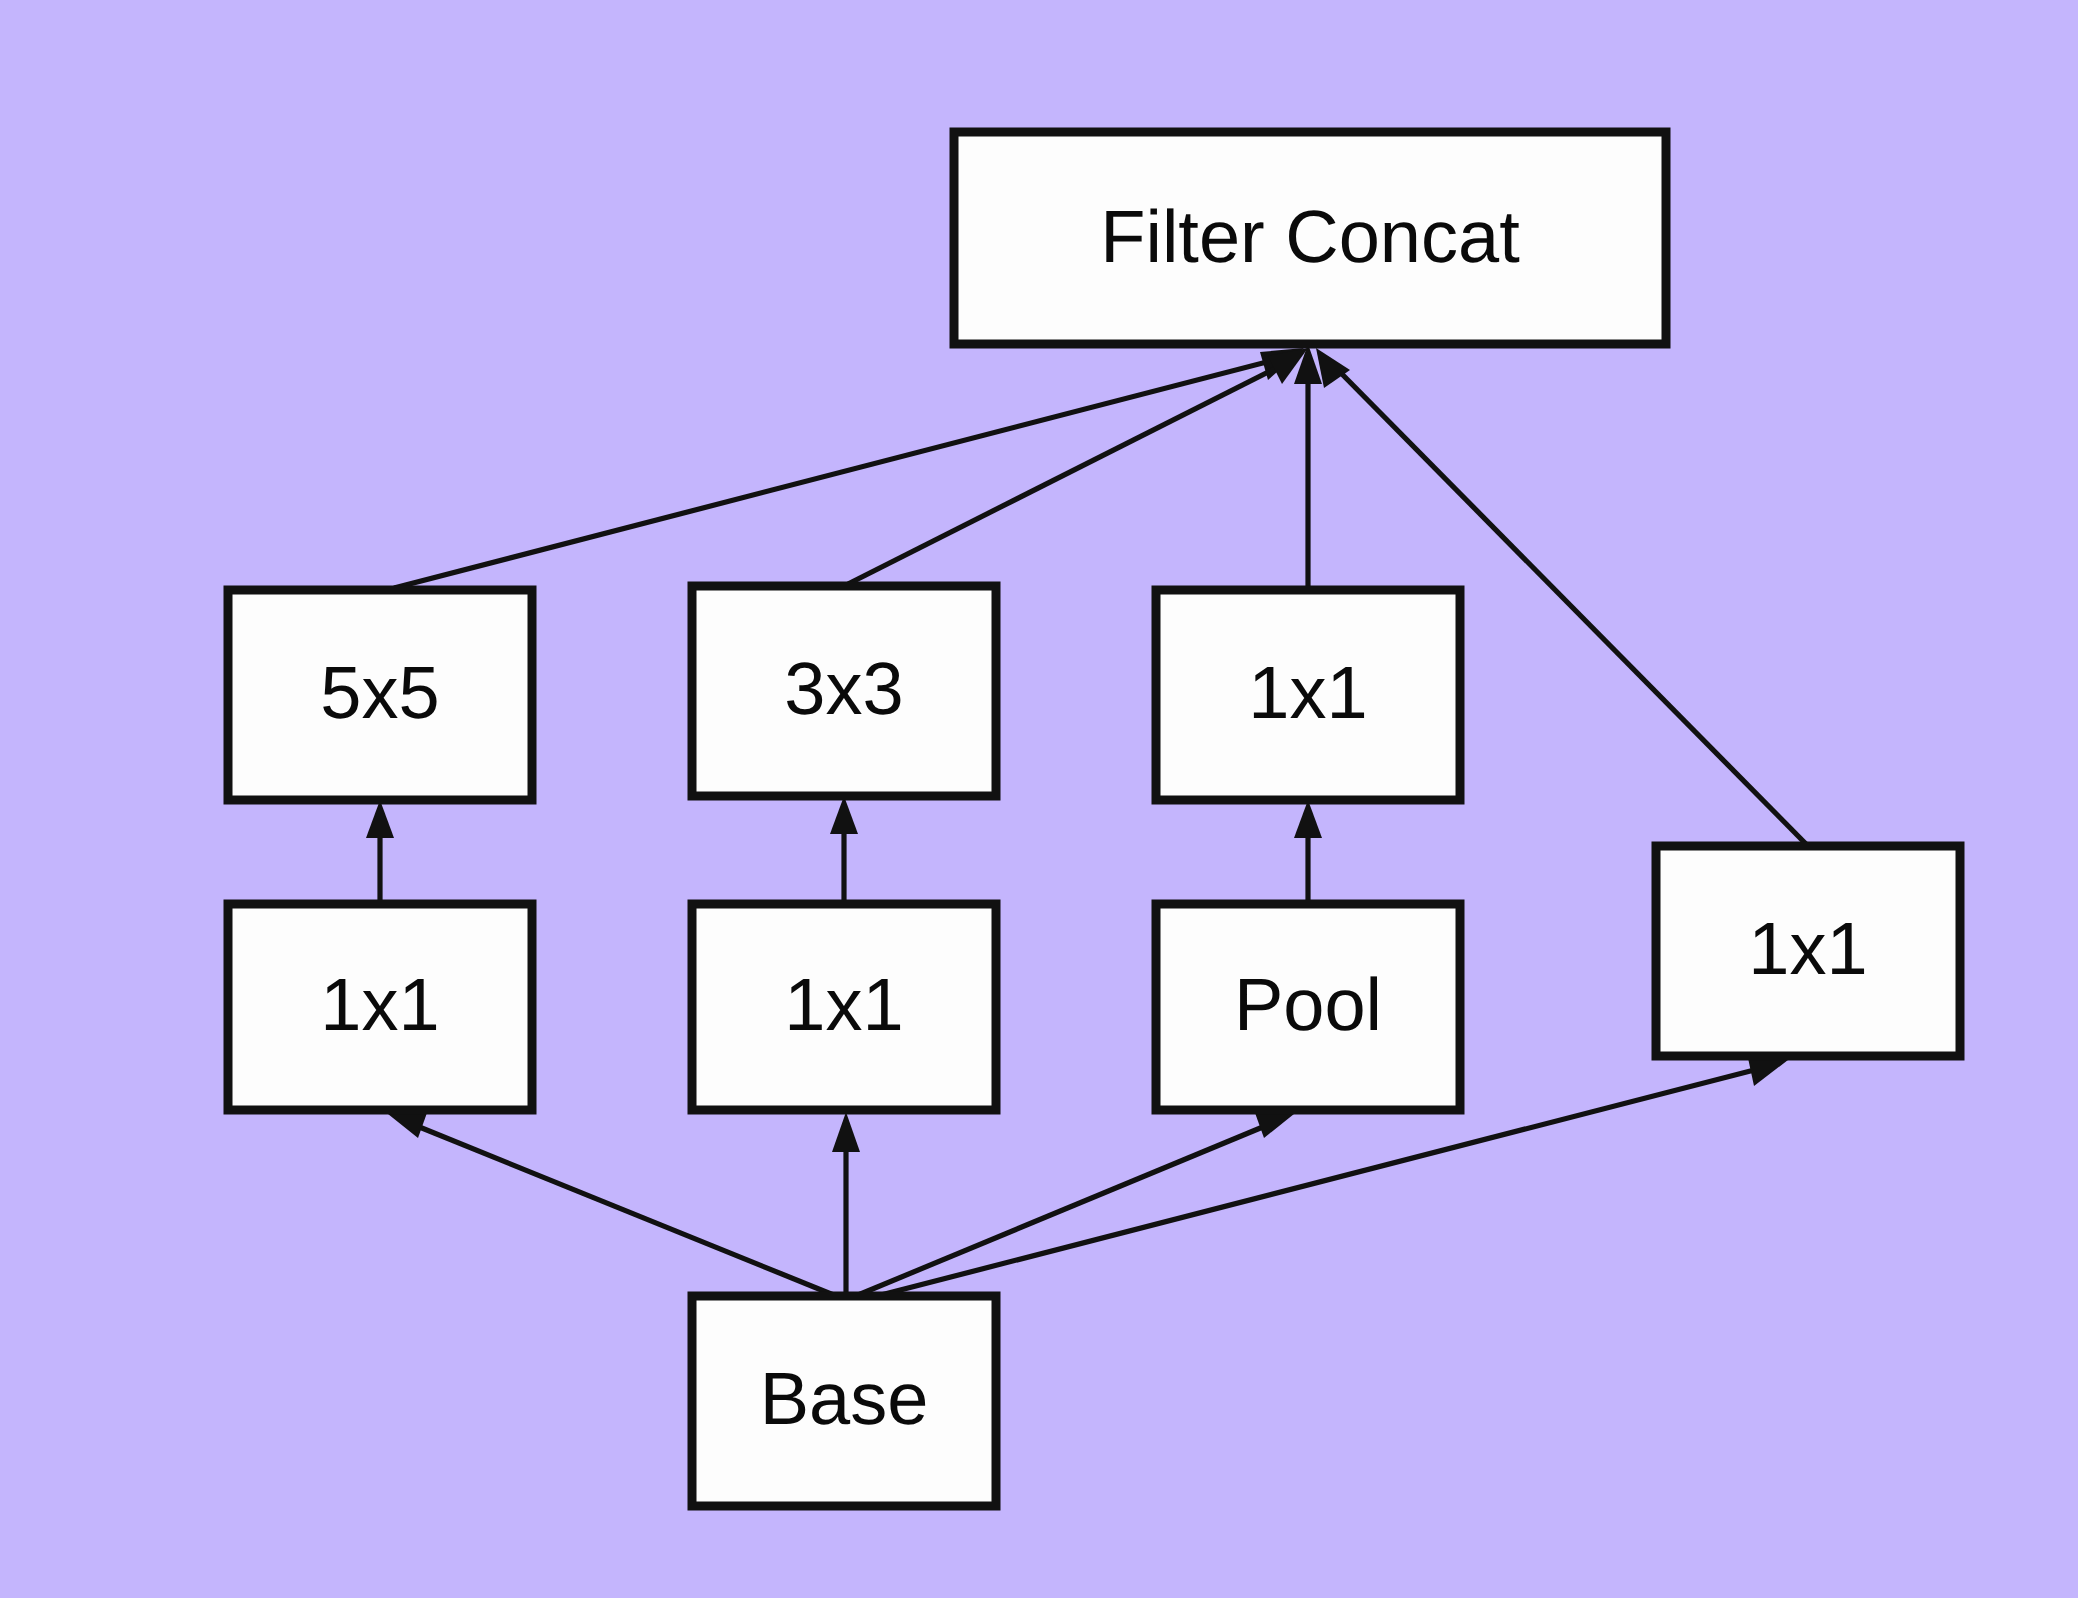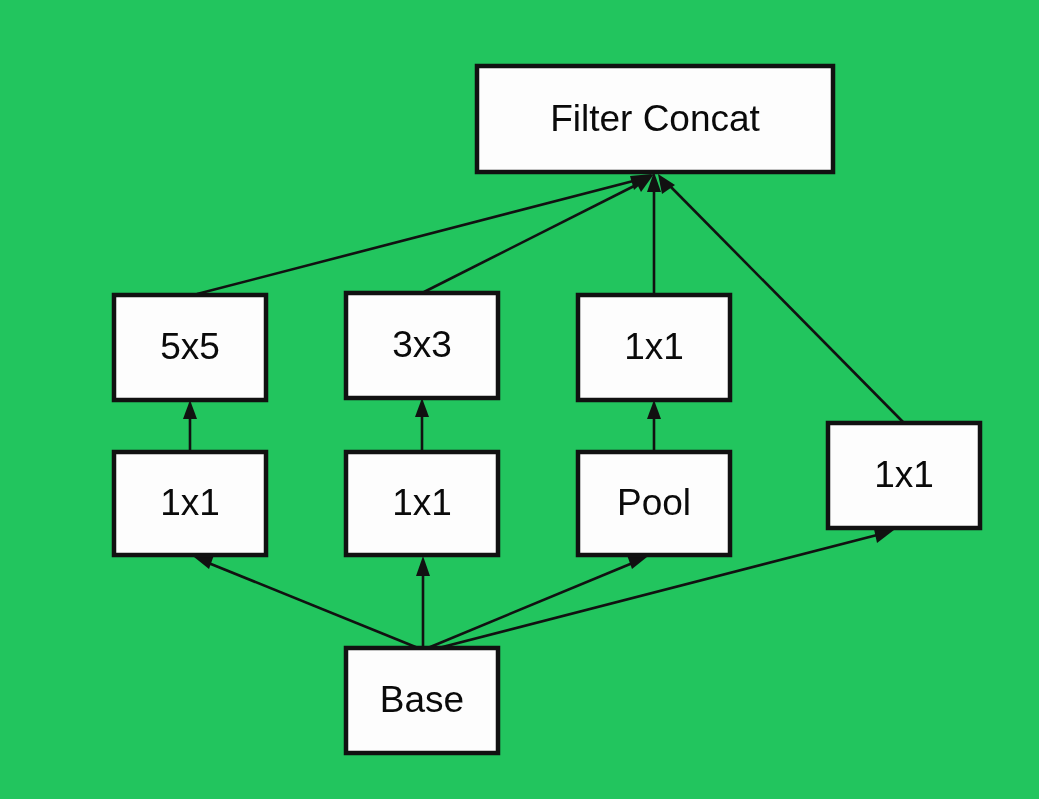--- a/index.html
+++ b/index.html
@@ -10,21 +10,21 @@
   body {
     width: 1039px;
     height: 799px;
     font-family: "Liberation Sans", sans-serif;
     overflow: hidden;
   }
   #diagram-root {
     position: relative;
     width: 1039px;
     height: 799px;
-    background: #22c55e;
+    background: #c4b5fd;
   }
   svg.diagram-canvas {
     display: block;
     width: 1039px;
     height: 799px;
   }
   .node-box {
     fill: #fdfdfd;
     stroke: #111111;
     stroke-width: 4.5;

